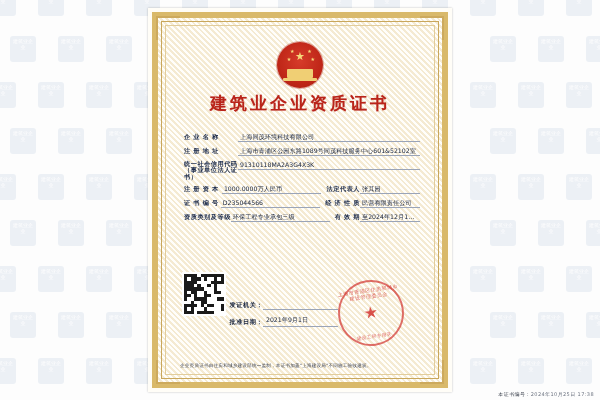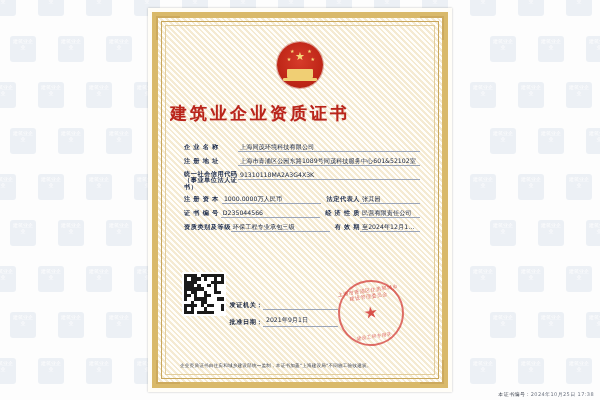--- a/index.html
+++ b/index.html
@@ -136,22 +136,21 @@
     position: absolute;
     left: 14%; right: 14%;
     bottom: 15%;
     height: 3px;
     background: #f0cf74;
     border-radius: 1px;
   }
 
   
   #cert-title {
-    margin-top: 10px;
-    text-align: left;
+    text-align: center;
     color: #b9241a;
     font-family: Liberation Sans, sans-serif;
     font-size: 17px;
     font-weight: bold;
     letter-spacing: 3px;
     text-shadow: 0 0 1px rgba(185,36,26,.4);
   }
 
   
   #fields {

